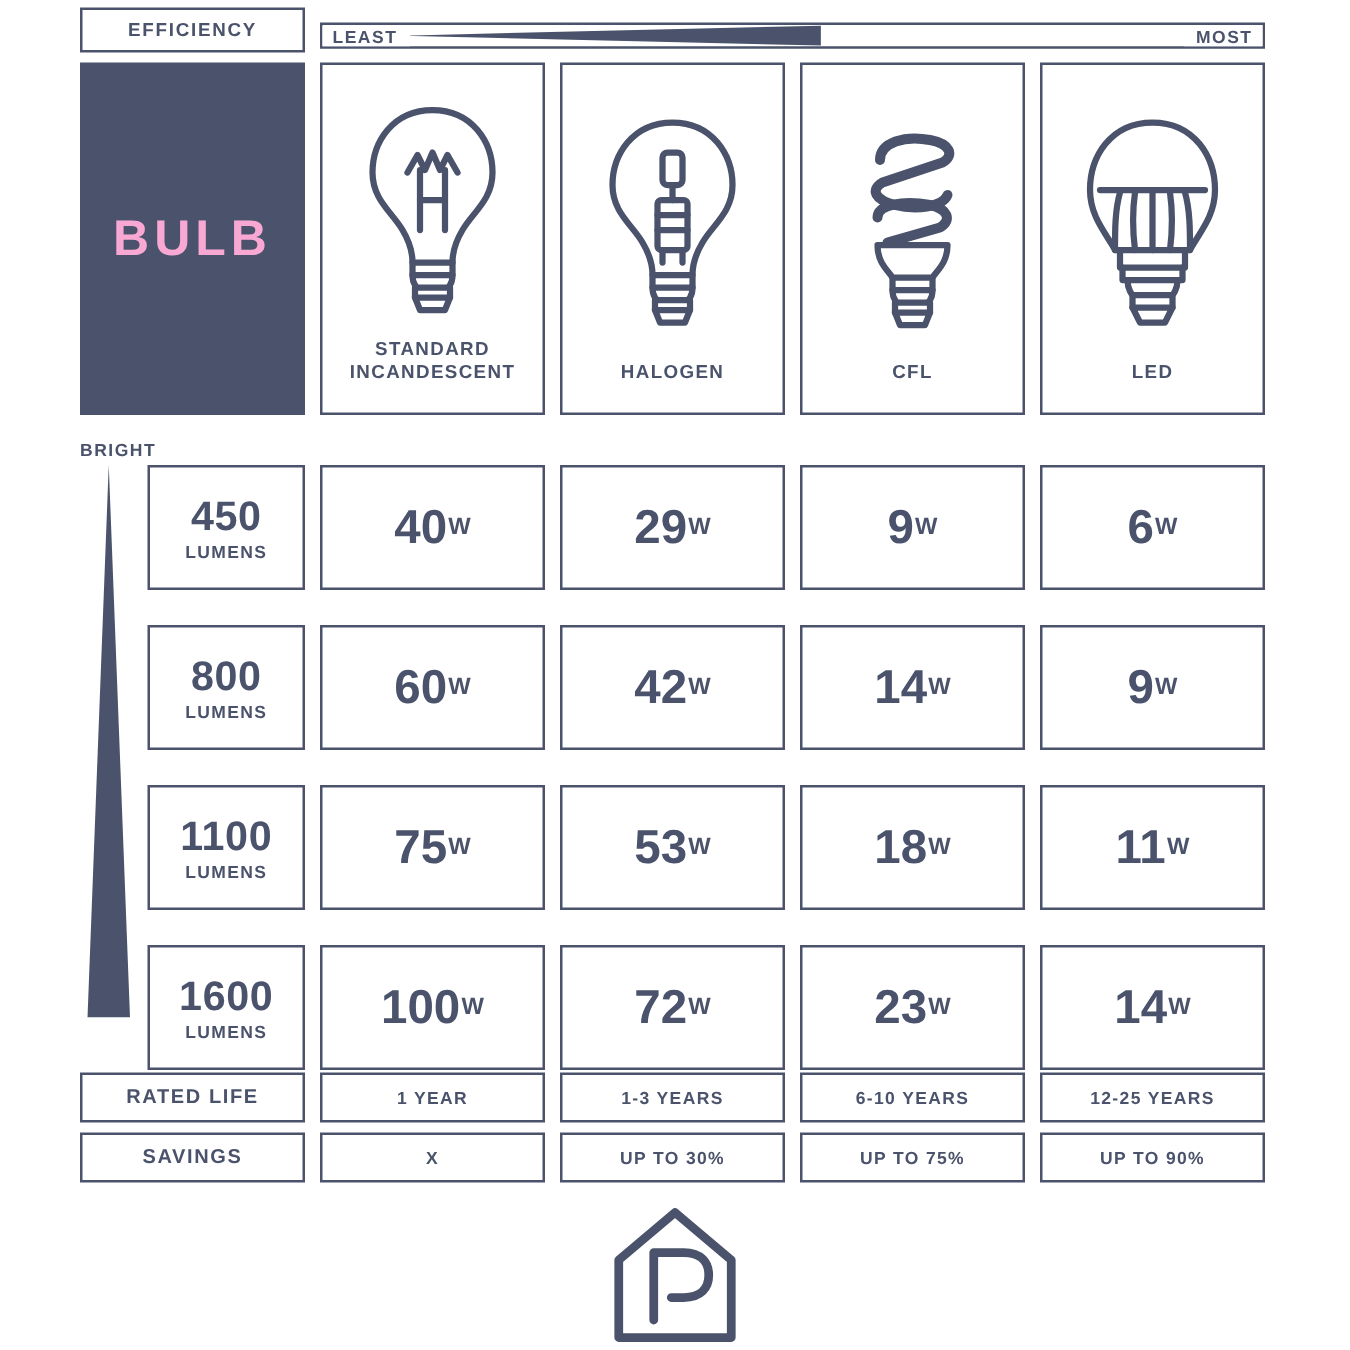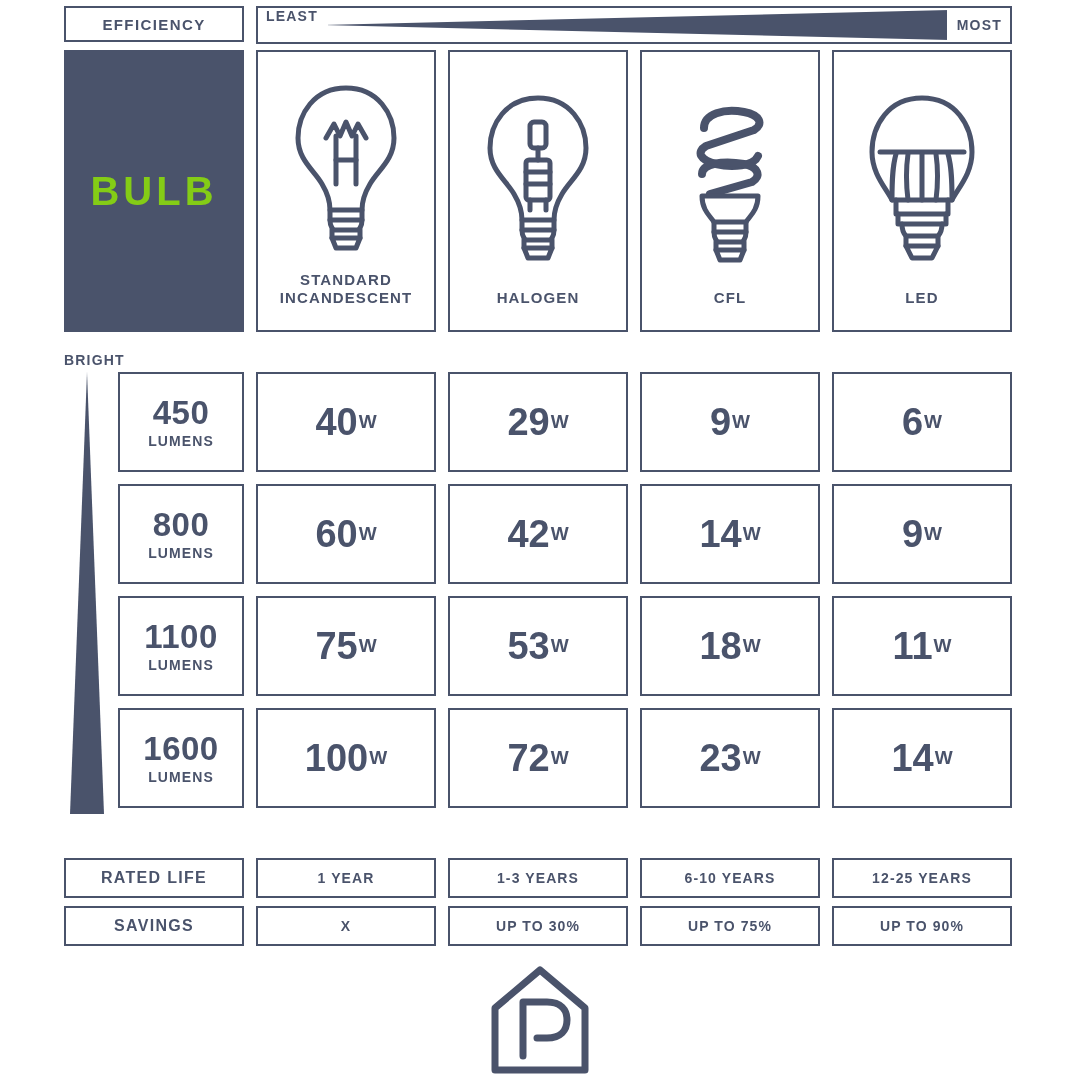--- a/index.html
+++ b/index.html
@@ -45,24 +45,26 @@
     width: 180px;
     height: 36px;
     font-size: 15px;
     font-weight: bold;
     letter-spacing: 1.4px;
   }
   .eff-bar-wrap {
     position: relative;
     margin-left: 12px;
     width: 756px;
-    height: 38px;
+    height: 21px;
     border: 2px solid #4a536b;
     box-sizing: border-box;
     display: flex;
+    align-items: center;
+    margin-top: 12px;
   }
   .eff-least {
     padding: 0 10px 0 8px;
     font-size: 14px;
     font-weight: bold;
     letter-spacing: 1.2px;
     background: #ffffff;
     z-index: 2;
   }
   .eff-most {
@@ -95,21 +97,21 @@
     top: 50px;
     width: 948px;
     height: 282px;
     display: flex;
     gap: 12px;
   }
   .type-title {
     width: 180px;
     height: 282px;
     background: #4a536b;
-    color: #84cc16;
+    color: #f9a8d4;
     display: flex;
     flex-direction: column;
     align-items: center;
     justify-content: center;
     line-height: 1.0;
     gap: 23px;
   }
   .type-title span {
     display: block;
     font-size: 40px;
@@ -164,21 +166,21 @@
   }
 
   
   .grid {
     position: absolute;
     left: 118px;
     top: 372px;
     width: 894px;
     display: flex;
     flex-direction: column;
-    gap: 12px;
+    gap: 28px;
   }
   .grid-row {
     display: flex;
     gap: 12px;
     height: 100px;
   }
   .lumen-cell {
     width: 126px;
     height: 100px;
     flex-direction: column;

